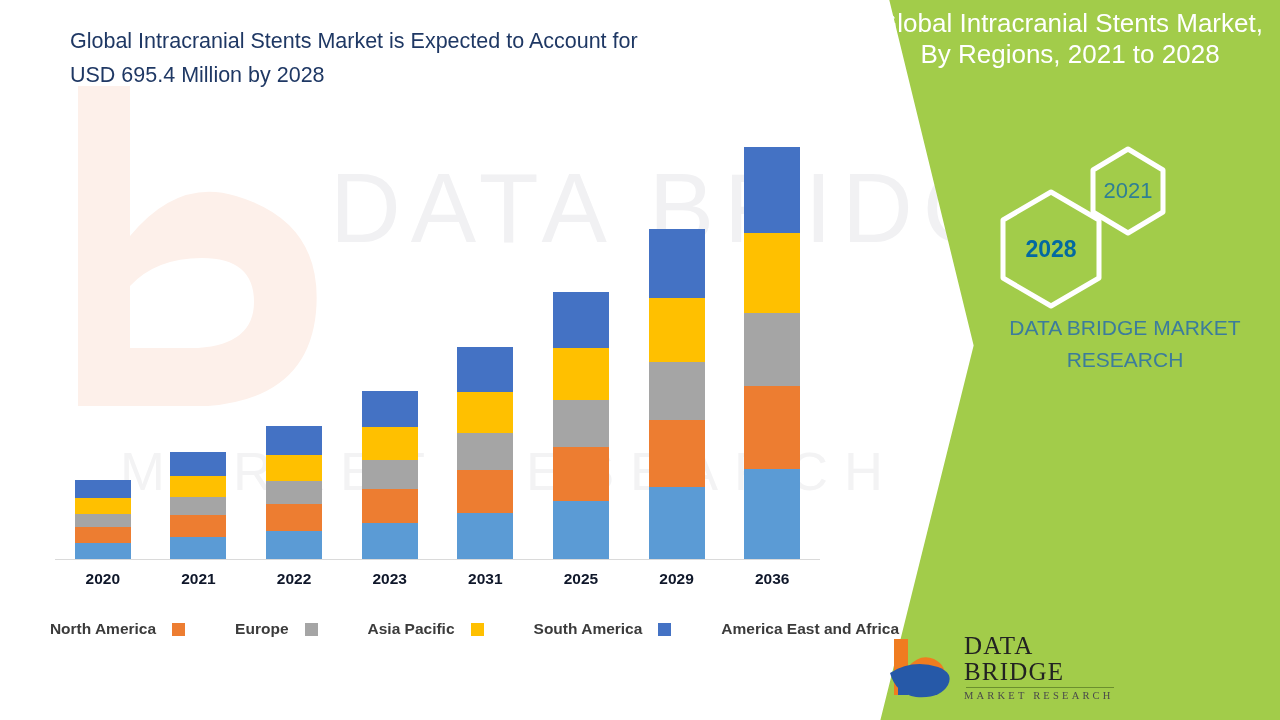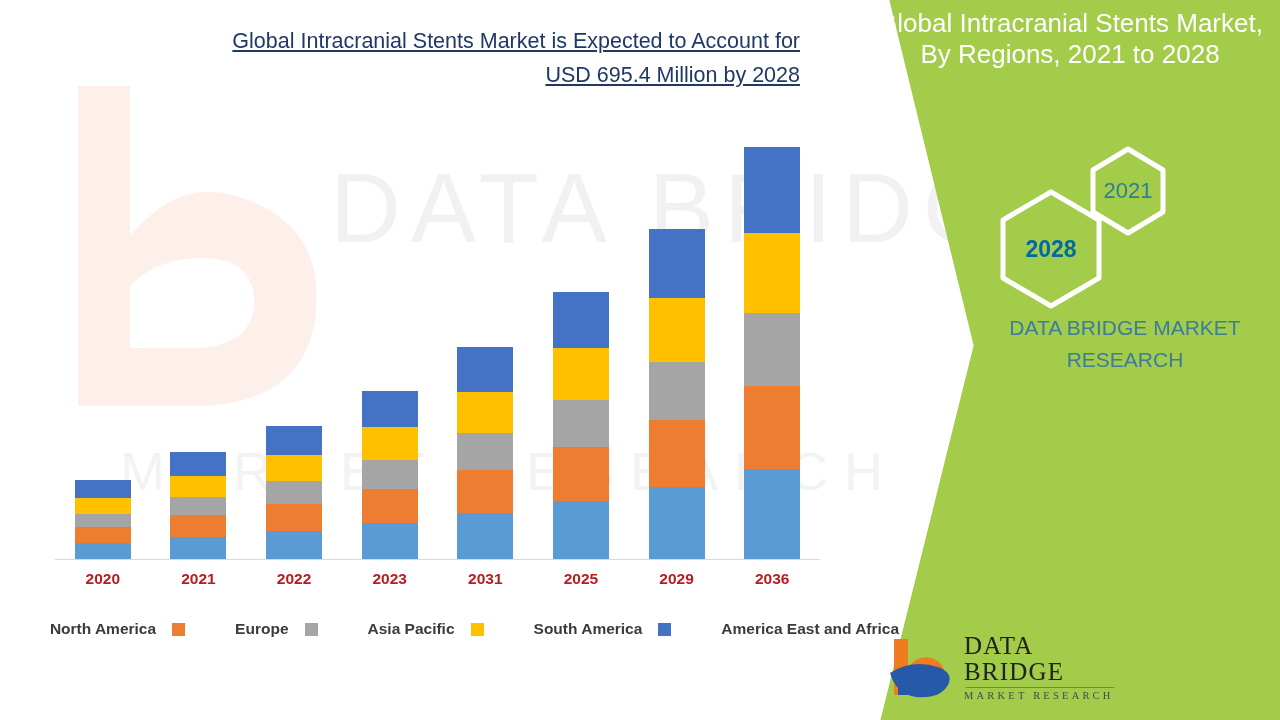--- a/index.html
+++ b/index.html
@@ -82,27 +82,26 @@
     font-family: "Liberation Serif", serif;
     font-size: 10.5px; letter-spacing: 3.2px; color: #4a4a4a;
     line-height: 12px;
   }
 
   
   .main-title {
     position: absolute;
     top: 24px; left: 70px;
     width: 730px;
-    text-align: right;
+    text-align: left;
     color: #1F3864;
     font-size: 21.5px;
     line-height: 34px;
     z-index: 3;
     white-space: pre-line;
-    text-decoration: underline;
   }
 
   
   .wm-b {
     position: absolute;
     top: 86px; left: 58px;
     width: 310px; height: 320px;
     z-index: 0;
     opacity: 1;
   }
@@ -154,21 +153,21 @@
 
   .axis-labels {
     position: absolute;
     left: 55px; top: 570px;
     width: 765px; height: 24px;
     display: flex; justify-content: space-around;
     z-index: 2;
   }
   .axis-labels span {
     width: 56px; text-align: center;
-    font-size: 15.5px; font-weight: bold; color: #b91c1c;
+    font-size: 15.5px; font-weight: bold; color: #0f172a;
   }
 
   .legend {
     position: absolute;
     left: 48px; top: 616px;
     width: 790px; height: 26px;
     display: flex; align-items: center; justify-content: center;
     gap: 16px;
     z-index: 2;
   }

